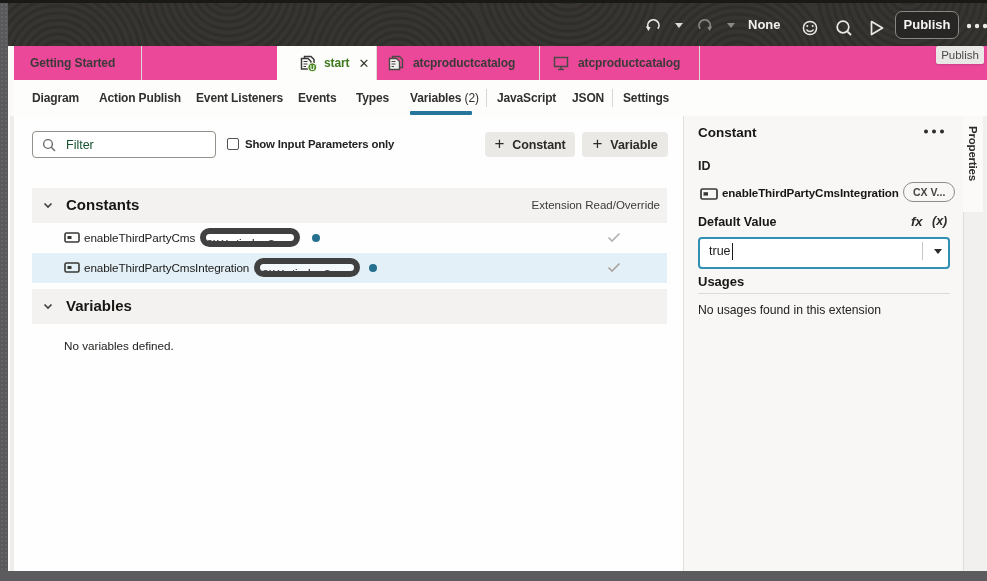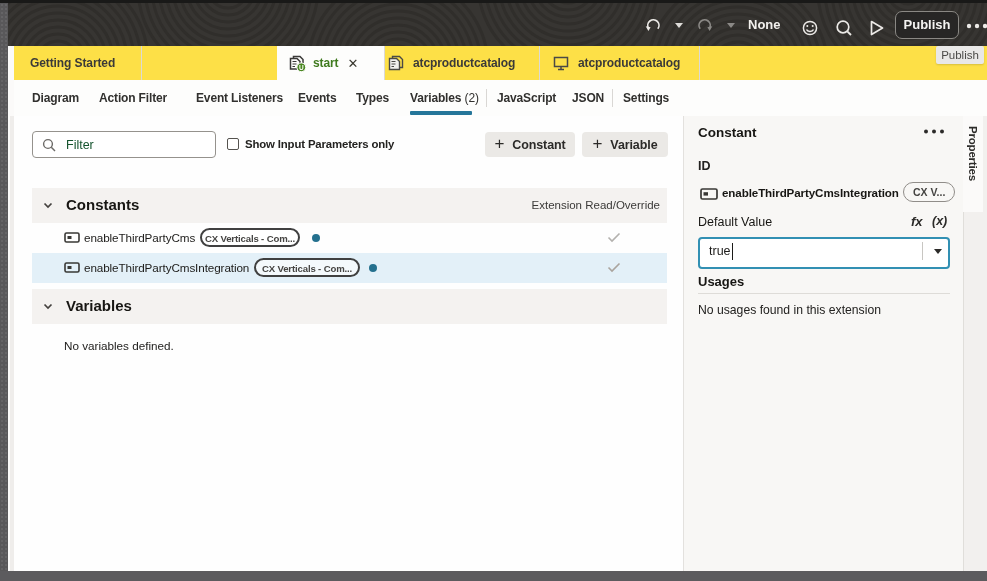--- a/index.html
+++ b/index.html
@@ -13,21 +13,21 @@
 #rail { left:0; top:3px; width:8px; height:568px; background:#59585a; background-image:radial-gradient(rgba(255,255,255,.07) 1px, transparent 1.2px); background-size:4px 4px; }
 
 #topbar { left:8px; top:3px; width:979px; height:43px; background-color:#373532; overflow:hidden; }
 #swirl { position:absolute; left:0; top:0; }
 .tbi { position:absolute; top:14px; }
 #none { position:absolute; left:740px; top:14px; color:#f2f0ed; font-size:13px; font-weight:bold; }
 #publishbtn { position:absolute; left:887px; top:8px; width:64px; height:28px; border:1.5px solid #8a8884; border-radius:7px; background:#272625; color:#f5f4f2; font-size:13px; font-weight:bold; text-align:center; line-height:25px; }
 #dots3 { position:absolute; left:958px; top:20px; }
 
 
-#tabbar { left:14px; top:46px; width:973px; height:34px; background:#fde047; }
+#tabbar { left:14px; top:46px; width:973px; height:34px; background:#ec4899; }
 #gutter { left:8px; top:46px; width:6px; height:525px; background:#fbfaf9; }
 #gutter2 { left:10px; top:116px; width:5px; height:455px; background:#efedeb; }
 .tab { position:absolute; top:0; height:34px; border-right:1px solid #dbd9d6; display:flex; align-items:center; justify-content:flex-start; gap:9px; font-size:12px; font-weight:bold; color:#3b3a38; letter-spacing:-.1px; }
 .tab svg { flex:none; }
 #tab3 { background:#fdfdfc; color:#3f7a1e; }
 #tab3 .x { color:#39382f; font-weight:normal; font-size:13px; margin-left:3px; }
 
 
 #tooltip { left:936px; top:46px; width:48px; height:18px; background:#e9e8e7; border-radius:2px; color:#4b4a48; font-size:11.5px; text-align:center; line-height:18px; box-shadow:0 1px 2px rgba(0,0,0,.15); }
 
@@ -61,34 +61,34 @@
 .band .title { position:absolute; left:34px; top:8px; font-size:15px; font-weight:bold; color:#171613; }
 #band1 { top:188px; }
 #band1 .right { position:absolute; right:7px; top:11px; font-size:11.5px; color:#3b3a38; }
 #band2 { top:289px; }
 
 .row { position:absolute; left:32px; width:635px; height:30px; }
 #row1 { top:223px; }
 #row2 { top:253px; background:#e3f0f8; }
 .row .cicon { position:absolute; left:32px; top:9px; }
 .row .rname { position:absolute; left:52px; top:8px; font-size:11.7px; color:#1c1b19; letter-spacing:-.1px; }
-.pill { position:absolute; top:5px; height:19px; box-sizing:border-box; border:2px solid #404040; border-radius:10px; background:rgba(255,255,255,.6); font-size:9.6px; font-weight:bold; color:#454442; line-height:17px; text-align:center; white-space:nowrap; overflow:hidden; letter-spacing:-.15px; }
+.pill { position:absolute; top:5px; height:19px; box-sizing:border-box; border:6px solid #404040; border-radius:10px; background:rgba(255,255,255,.6); font-size:9.6px; font-weight:bold; color:#454442; line-height:17px; text-align:center; white-space:nowrap; overflow:hidden; letter-spacing:-.15px; }
 .dot { position:absolute; top:11px; width:8px; height:8px; border-radius:50%; background:#24708e; }
 .row .check { position:absolute; left:575px; top:9px; }
 #novars { left:64px; top:339px; font-size:11.7px; color:#232220; }
 
 
 .rp { position:absolute; }
 #rptitle { left:698px; top:125px; font-size:13.5px; font-weight:bold; color:#171613; }
 #rpdots { left:923px; top:129px; }
 #rpid { left:698px; top:159px; font-size:12.5px; font-weight:600; color:#232220; }
 #rpicon { left:700px; top:188px; }
 #rpname { left:722px; top:186px; font-size:11.6px; font-weight:bold; color:#171613; letter-spacing:-.1px; }
 #rppill { position:absolute; left:903px; top:182px; height:20px; border:1px solid #908d89; border-radius:10px; font-size:10.5px; font-weight:bold; color:#454442; line-height:18px; padding:0 9px; }
-#rpdv { left:698px; top:215px; font-size:12.5px; font-weight:normal; color:#171613; }
+#rpdv { left:698px; top:215px; font-size:12.5px; font-weight:bold; color:#171613; }
 #rpfx { left:911px; top:214px; font-size:13px; font-style:italic; font-weight:600; color:#2c2b29; }
 #rppx { left:932px; top:214px; font-size:12.5px; font-style:italic; font-weight:600; color:#2c2b29; }
 #rpinput { left:698px; top:237px; width:252px; height:32px; background:#fff; border:2px solid #3290b3; border-radius:4px; }
 #rpinput .val { position:absolute; left:9px; top:5px; font-size:12.5px; color:#1c1b19; }
 #rpinput .cursor { position:absolute; left:32px; top:4px; width:1.3px; height:17px; background:#1c1b19; }
 #rpinput .vsep { position:absolute; left:222px; top:3px; width:1px; height:18px; background:#c8c6c2; }
 #rpinput .caret { position:absolute; left:234px; top:10px; width:0; height:0; border-left:4.5px solid transparent; border-right:4.5px solid transparent; border-top:5.5px solid #2c2b29; }
 #rpusages { left:698px; top:274px; font-size:13px; font-weight:bold; color:#171613; }
 #rphr { left:698px; top:293px; width:252px; height:1px; background:#dedcd8; }
 #rpnousages { left:698px; top:303px; font-size:12.2px; color:#232220; }
@@ -151,21 +151,21 @@
       <circle cx="3" cy="3" r="2.2" fill="#eceae7"></circle>
       <circle cx="11" cy="3" r="2.2" fill="#eceae7"></circle>
       <circle cx="19" cy="3" r="2.2" fill="#eceae7"></circle>
     </svg>
 </div>
 
 <div class="abs" id="gutter"></div>
 <div class="abs" id="gutter2"></div>
 <div class="abs" id="tabbar">
   <div class="tab" style="left:0; width:128px; padding-left:16px;">Getting Started</div>
-  <div class="tab" id="tab3" style="left:263px; width:108px; padding-left:12px; gap:6px;">
+  <div class="tab" id="tab3" style="left:263px; width:100px; padding-left:23px; gap:6px;">
     <svg width="18" height="17" viewBox="0 0 18 17">
         <path d="M4.5 3.5 v-2 h6.5 l3 3 v7.5 h-2" fill="none" stroke="#3b3a38" stroke-width="1.5"></path>
         <path d="M1.5 3.5 h6.5 l3 3 v7.5 h-9.5 z" fill="#fdfdfc" stroke="#3b3a38" stroke-width="1.5"></path>
         <path d="M3.5 6.5 h4 M3.5 9 h4 M3.5 11.5 h2.5" stroke="#3b3a38" stroke-width="1"></path>
         <circle cx="12.3" cy="12.3" r="4.4" fill="#4a8722" stroke="#fdfdfc" stroke-width="1"></circle>
         <text x="12.3" y="14.7" font-size="6.5" font-weight="bold" fill="#fff" text-anchor="middle" font-family="Liberation Sans">U</text>
       </svg>
     start
     <span class="x">✕</span>
   </div>
@@ -181,21 +181,21 @@
     <svg width="16" height="15" viewBox="0 0 16 15">
         <rect x="1.5" y="1.5" width="13" height="9" fill="none" stroke="#4a4946" stroke-width="1.5"></rect>
         <path d="M5 13.5 h6 M8 10.5 v3" stroke="#4a4946" stroke-width="1.5"></path>
       </svg>
     atcproductcatalog
   </div>
 </div>
 
 <div class="abs" id="navrow">
   <div class="nav" style="left:18px">Diagram</div>
-  <div class="nav" style="left:85px">Action Filter</div>
+  <div class="nav" style="left:85px">Action Publish</div>
   <div class="nav" style="left:182px">Event Listeners</div>
   <div class="nav" style="left:284px">Events</div>
   <div class="nav" style="left:342px">Types</div>
   <div class="nav" style="left:396px; font-weight:bold;">Variables <span style="font-weight:normal">(2)</span></div>
   <div class="nsep" style="left:472px"></div>
   <div class="nav" style="left:483px">JavaScript</div>
   <div class="nav" style="left:558px">JSON</div>
   <div class="nsep" style="left:598px"></div>
   <div class="nav" style="left:609px">Settings</div>
   <div id="underline"></div>

